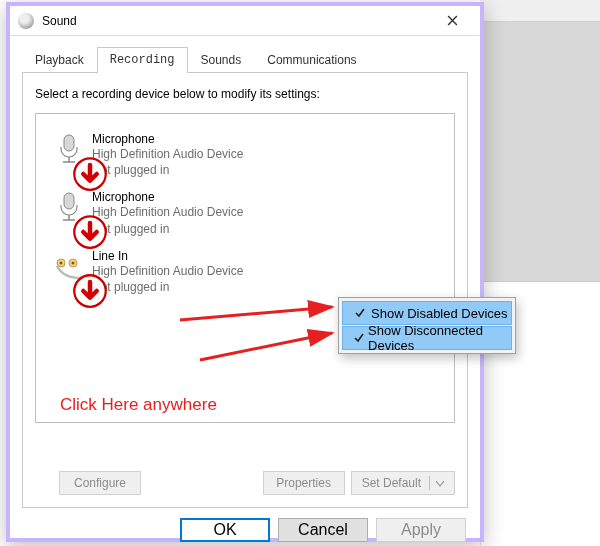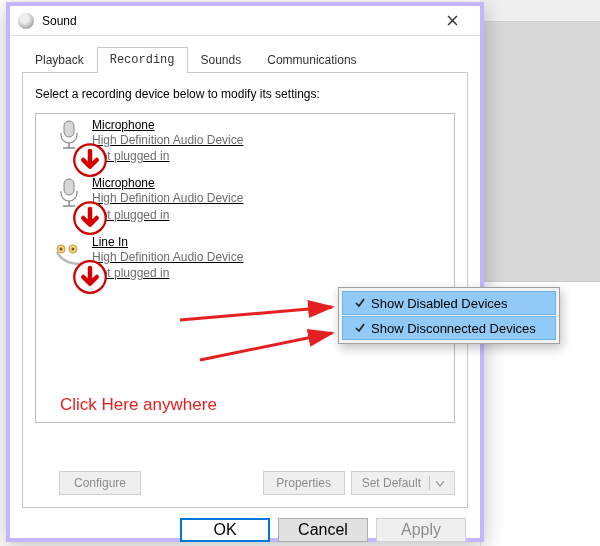--- a/index.html
+++ b/index.html
@@ -95,22 +95,21 @@
     position: relative;
   }
   .instruction {
     font-size: 12px;
     margin: 2px 0 12px 0;
   }
   .device-list {
     border: 1px solid #bfbfbf;
     height: 310px;
     overflow: auto;
-    padding: 0 4px;
-    text-decoration: underline;
+    padding: 14px 4px;
   }
   .device {
     display: flex;
     padding: 4px 6px 8px 6px;
   }
   .dev-icon {
     width: 46px;
     display: flex;
     align-items: flex-start;
     justify-content: center;
@@ -173,22 +172,22 @@
     background: #fff;
   }
   .footerbtn.disabled {
     color: #8d8d8d;
     background: #efefef;
     border-color: #d0d0d0;
     cursor: default;
   }
   .context-menu {
     position: absolute;
-    left: 338px; top: 287px;
-    width: 222px;
+    left: 338px; top: 297px;
+    width: 178px;
     background: #f2f2f2;
     border: 1px solid #a0a0a0;
     box-shadow: 2px 4px 10px rgba(0,0,0,0.25);
     z-index: 10;
     padding: 2px;
   }
   .ctx-item {
     display: flex;
     align-items: center;
     height: 24px;

